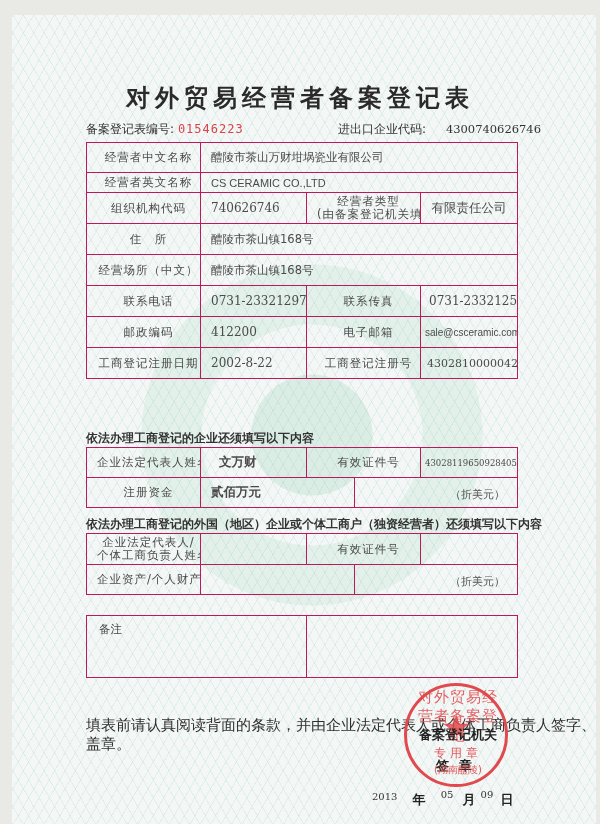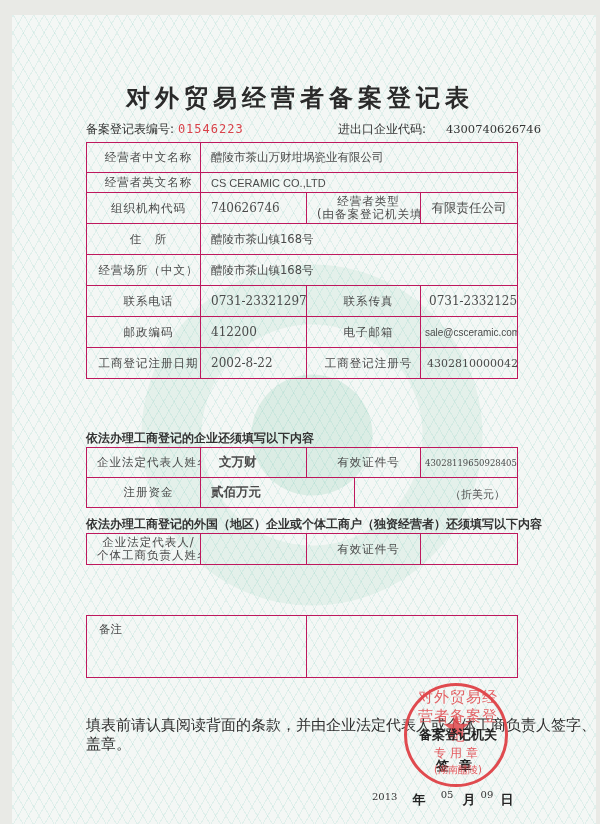--- a/index.html
+++ b/index.html
@@ -162,20 +162,27 @@
   <tbody>
       <tr style="height:31px">
     <td class="lbl small2">
       <div>企业法定代表人/</div>
       <div>个体工商负责人姓名</div>
     </td>
     <td class="val"></td>
     <td class="lbl" colspan="2">有效证件号</td>
     <td class="val"></td>
   </tr>
+  <tr style="height:30px">
+    <td class="lbl">企业资产/个人财产</td>
+    <td class="val" colspan="2"></td>
+    <td colspan="2" style="position:relative;">
+      <span class="usd">（折美元）</span>
+    </td>
+  </tr>
 </tbody>
   </table>
 
 <table class="grid" style="left:86px; top:615px; width:431px;">
   <colgroup>
       <col style="width:220px">
       <col style="width:211px">
     </colgroup>
   <tbody>
       <tr style="height:62px">

